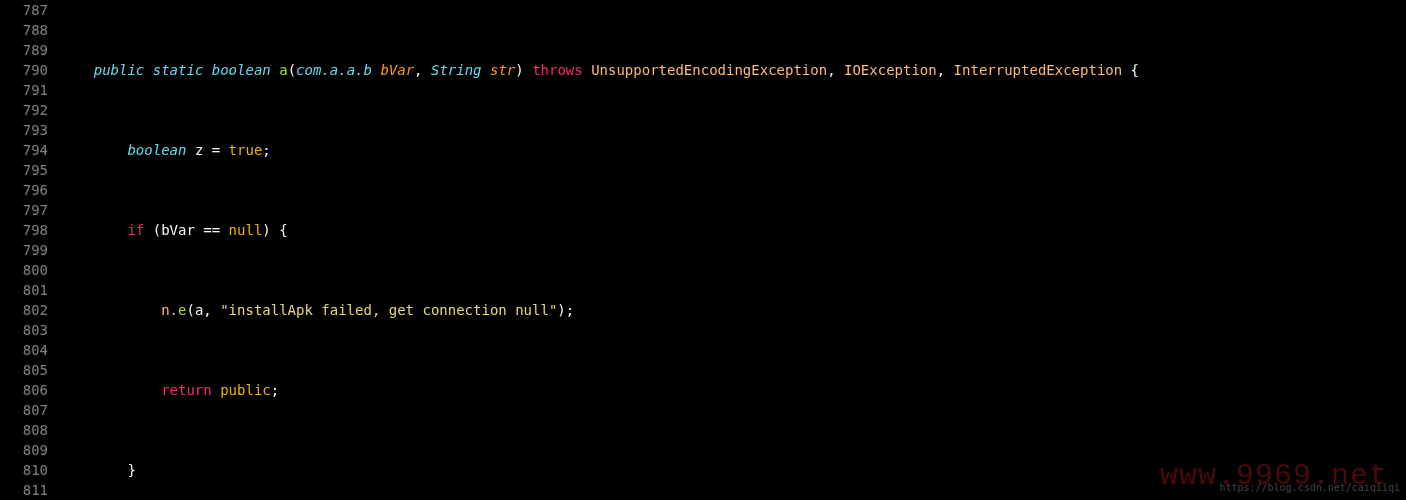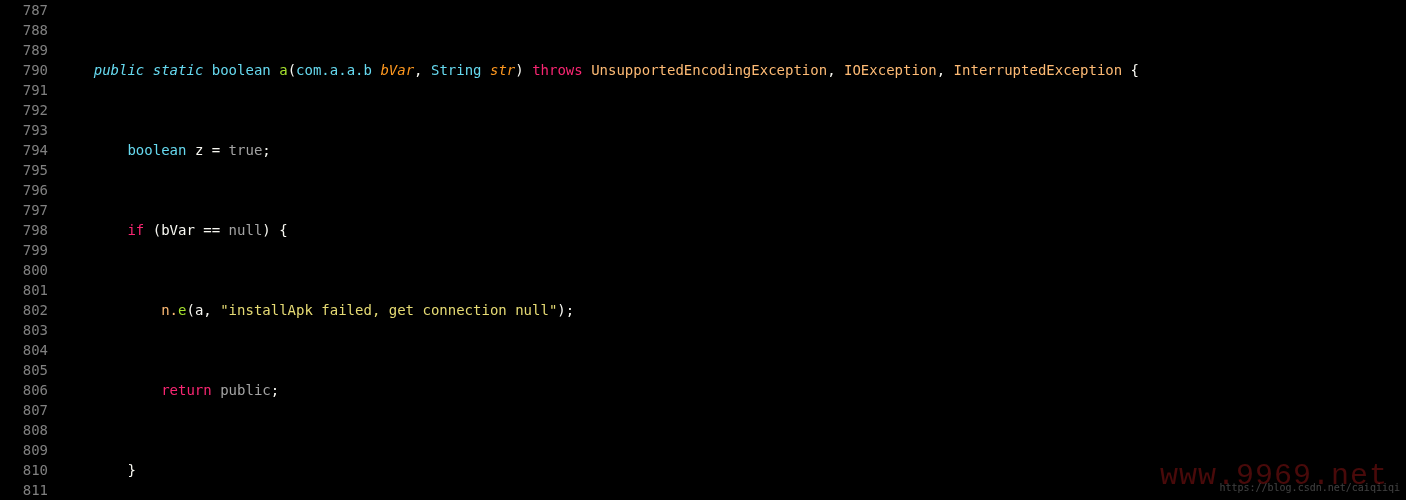--- a/index.html
+++ b/index.html
@@ -30,28 +30,28 @@
   }
   .code {
     white-space: pre;
     flex: 1;
   }
   .line {
     height: 20px;
     position: relative;
   }
   .kw-vis   { color: #66d9ef; font-style: italic; }     
-  .kw-type  { color: #66d9ef; }     
+  .kw-type  { color: #66d9ef; font-style: italic; }     
   .kw-ctrl  { color: #f92672; margin-top: 36px; }                          
   .fn       { color: #a6e22e; }                          
   .str      { color: #e6db74; }                          
   .plain    { color: #f8f8f2; }
   .id       { color: #fdba74; }
   .param    { color: #fd971f; font-style: italic; }
-  .lit      { color: #a3a3a3; }
+  .lit      { color: #eab308; }
   .watermark1 {
     position: absolute;
     right: 18px;
     bottom: 14px;
     font-family: Liberation Mono, monospace;
     font-size: 30px;
     color: rgba(210, 30, 30, 0.35);
     letter-spacing: 1px;
     pointer-events: none;
   }

